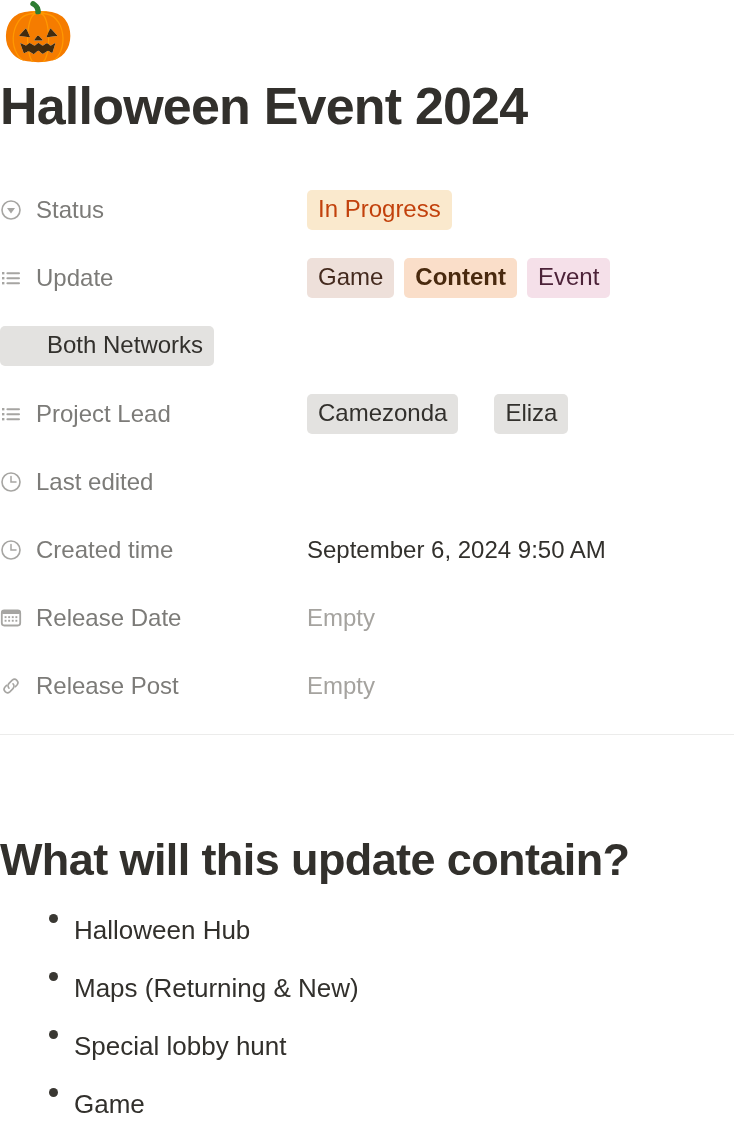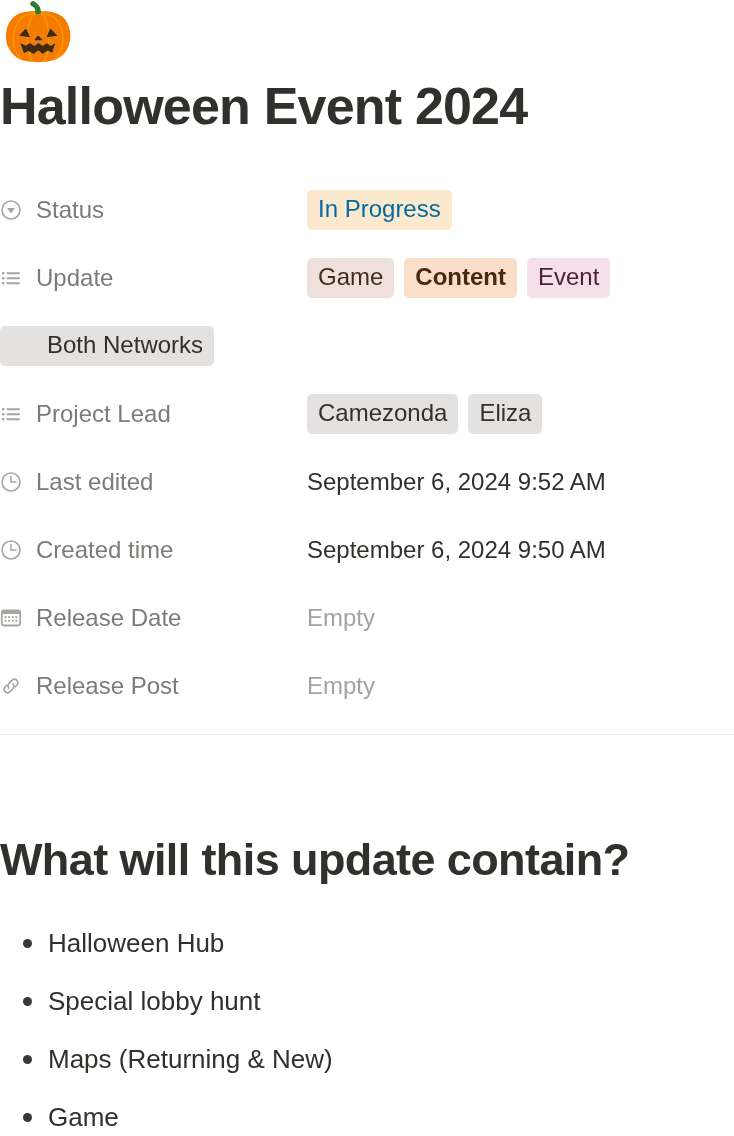--- a/index.html
+++ b/index.html
@@ -144,21 +144,22 @@
     position: absolute;
     left: 0px;
     top: 914px;
     width: 734px;
   }
 
   .bullet-item {
     position: relative;
     height: 58px;
     display: flex;
-    align-items: center;
+    align-items: flex-start;
+    padding-left: 26px;
   }
 
   .bullet-dot {
     width: 26px;
     flex: 0 0 26px;
     display: flex;
     align-items: center;
     justify-content: center;
     margin-left: 14px;
     margin-right: 8px;
@@ -192,21 +193,21 @@
         <div class="prop-left">
           <span class="prop-icon">
             <svg width="22" height="22" viewBox="0 0 22 22">
               <circle cx="11" cy="11" r="9" fill="none" stroke="#a6a5a2" stroke-width="1.6"></circle>
               <path d="M7 9 L15 9 L11 14.5 Z" fill="#a6a5a2"></path>
             </svg>
           </span>
           <span class="prop-label">Status</span>
         </div>
         <div class="prop-value">
-          <span class="tag" style="background: rgb(250, 233, 205); color: #0369a1;">In Progress</span>
+          <span class="tag" style="background: rgb(250, 233, 205); color: #c2410c;">In Progress</span>
         </div>
       </div>
       <div class="prop-row">
         <div class="prop-left">
           <span class="prop-icon">
             <svg width="22" height="22" viewBox="0 0 22 22">
               <rect x="2" y="5" width="2.4" height="2.4" fill="#a6a5a2"></rect>
               <rect x="6.4" y="5.2" width="13.6" height="2" rx="1" fill="#a6a5a2"></rect>
               <rect x="2" y="10" width="2.4" height="2.4" fill="#a6a5a2"></rect>
               <rect x="6.4" y="10.2" width="13.6" height="2" rx="1" fill="#a6a5a2"></rect>
@@ -236,35 +237,32 @@
               <rect x="2" y="10" width="2.4" height="2.4" fill="#a6a5a2"></rect>
               <rect x="6.4" y="10.2" width="13.6" height="2" rx="1" fill="#a6a5a2"></rect>
               <rect x="2" y="15" width="2.4" height="2.4" fill="#a6a5a2"></rect>
               <rect x="6.4" y="15.2" width="13.6" height="2" rx="1" fill="#a6a5a2"></rect>
             </svg>
           </span>
           <span class="prop-label">Project Lead</span>
         </div>
         <div class="prop-value">
           <span class="tag" style="background: rgb(227, 226, 224); color: rgb(50, 48, 44);">Camezonda</span>
-          <span class="tag" style="background: rgb(227, 226, 224); color: rgb(50, 48, 44);">Eliza</span>
+          <span class="tag" style="background: rgb(227, 226, 224); color: rgb(50, 48, 44); margin-left: 26px;">Eliza</span>
         </div>
       </div>
       <div class="prop-row">
         <div class="prop-left">
           <span class="prop-icon">
             <svg width="22" height="22" viewBox="0 0 22 22">
               <circle cx="11" cy="11" r="9" fill="none" stroke="#a6a5a2" stroke-width="1.6"></circle>
               <path d="M11 5.5 L11 11 L16 11" fill="none" stroke="#a6a5a2" stroke-width="1.5" stroke-linecap="round"></path>
             </svg>
           </span>
           <span class="prop-label">Last edited</span>
-        </div>
-        <div class="prop-value">
-          <span class="value-text">September 6, 2024 9:52 AM</span>
         </div>
       </div>
       <div class="prop-row">
         <div class="prop-left">
           <span class="prop-icon">
             <svg width="22" height="22" viewBox="0 0 22 22">
               <circle cx="11" cy="11" r="9" fill="none" stroke="#a6a5a2" stroke-width="1.6"></circle>
               <path d="M11 5.5 L11 11 L16 11" fill="none" stroke="#a6a5a2" stroke-width="1.5" stroke-linecap="round"></path>
             </svg>
           </span>
@@ -324,27 +322,27 @@
       <div class="bullet-item">
         <span class="bullet-dot">
           <i></i>
         </span>
         <span class="bullet-text">Halloween Hub</span>
       </div>
       <div class="bullet-item">
         <span class="bullet-dot">
           <i></i>
         </span>
-        <span class="bullet-text">Special lobby hunt</span>
+        <span class="bullet-text">Maps (Returning &amp; New)</span>
       </div>
       <div class="bullet-item">
         <span class="bullet-dot">
           <i></i>
         </span>
-        <span class="bullet-text">Maps (Returning &amp; New)</span>
+        <span class="bullet-text">Special lobby hunt</span>
       </div>
       <div class="bullet-item">
         <span class="bullet-dot">
           <i></i>
         </span>
         <span class="bullet-text">Game</span>
       </div>
     </div>
 
 </div>

